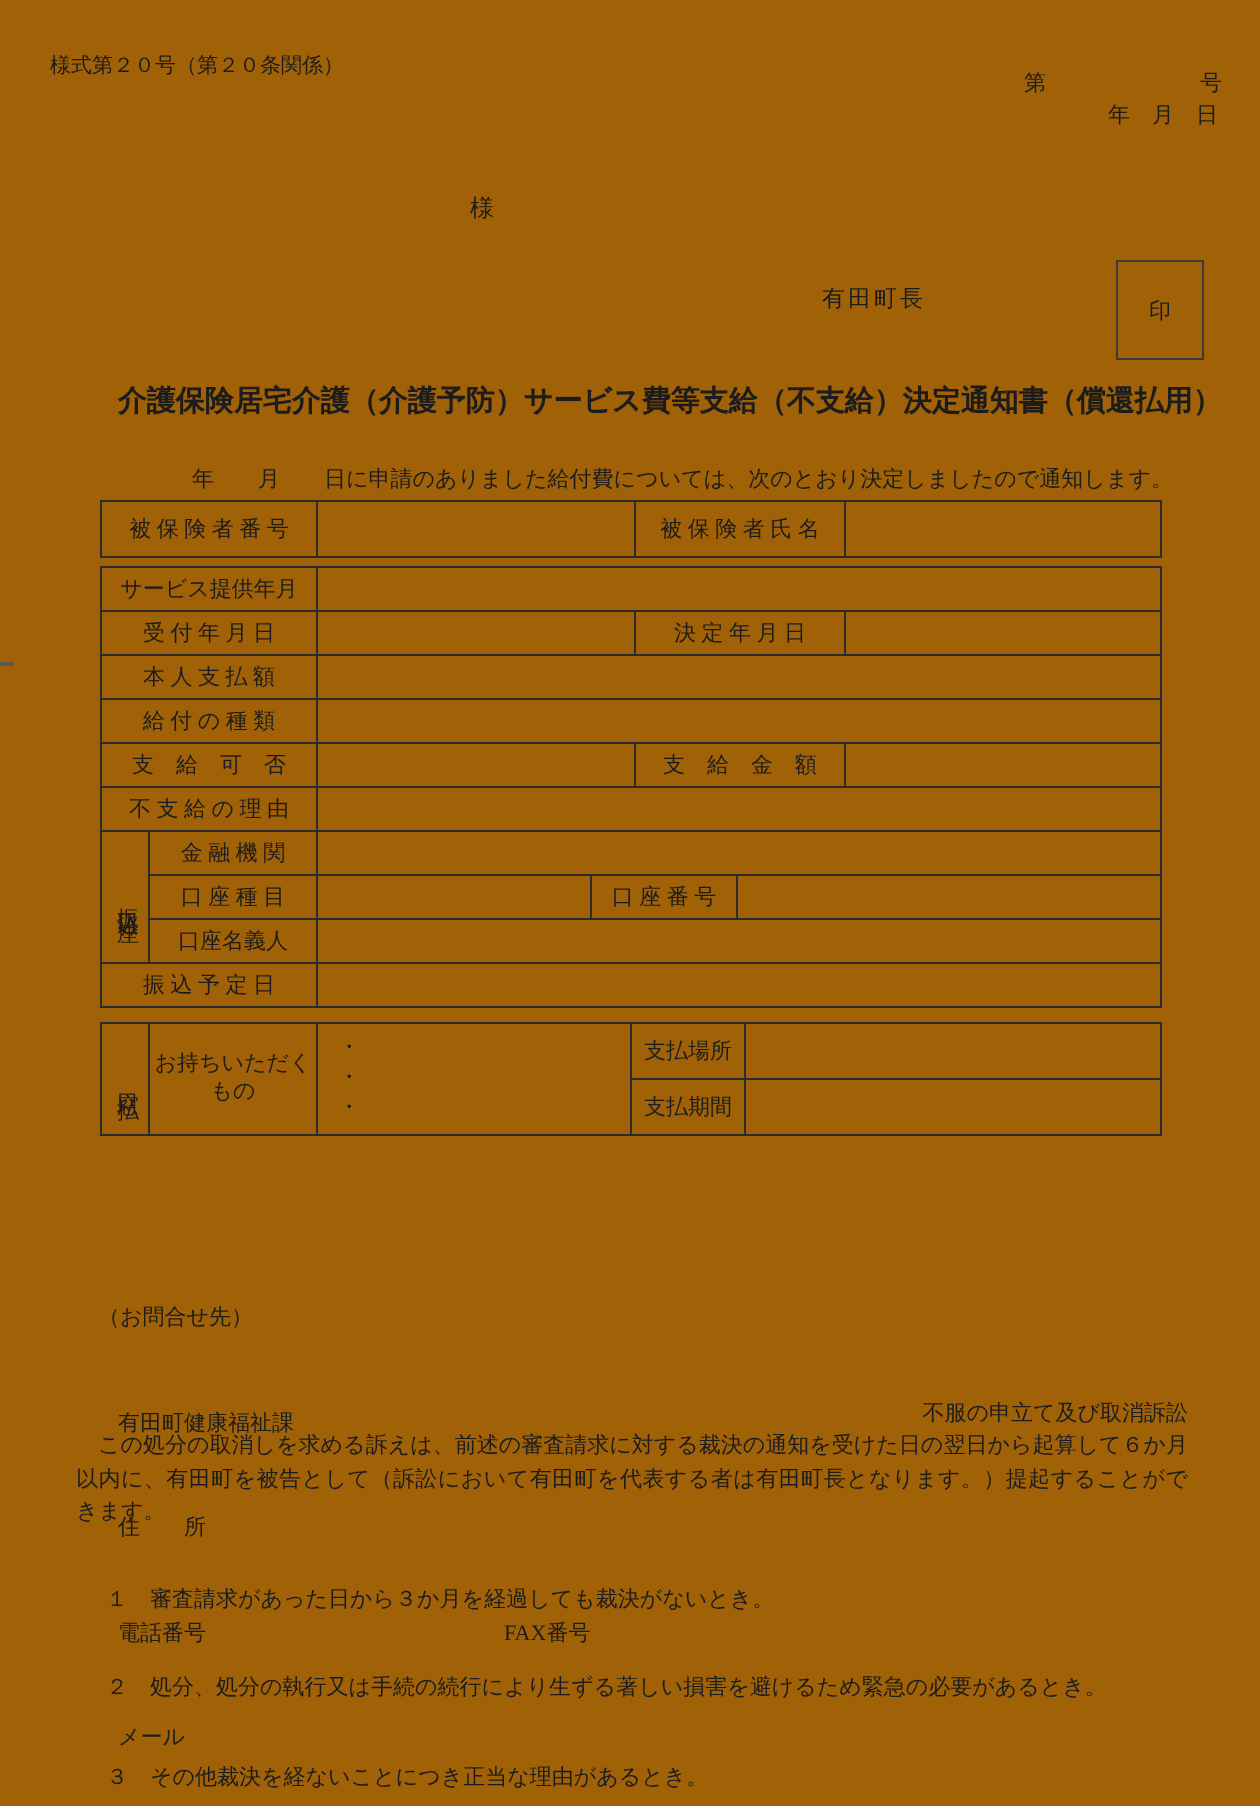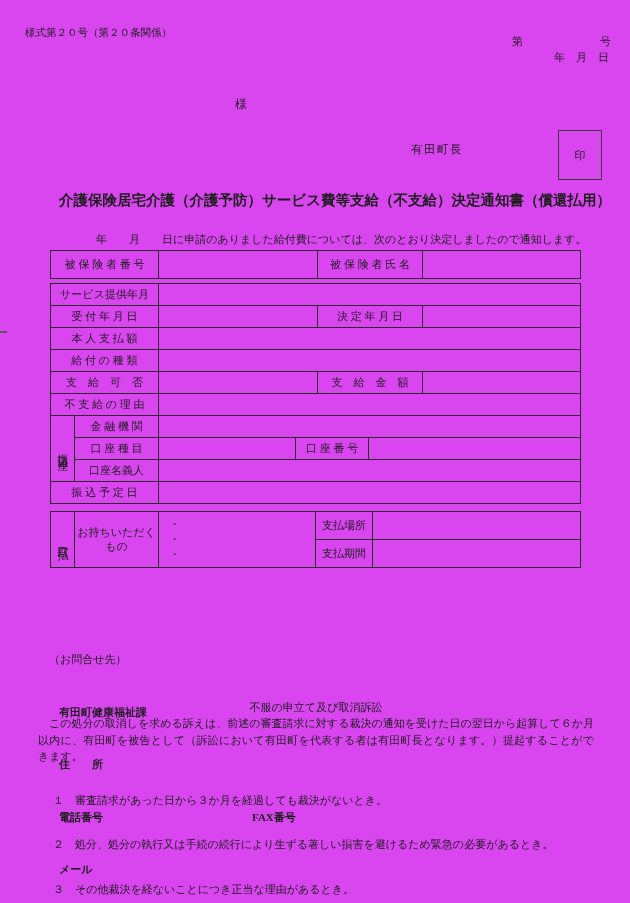--- a/index.html
+++ b/index.html
@@ -1,18 +1,18 @@
 <!DOCTYPE html>
 <html lang="ja"><head>
 <meta charset="utf-8">
 <style>
   html,body { margin:0; padding:0; background:#ffffff; }
   .page {
     position:relative; width:630px; height:903px;
-    background:#d946ef; overflow:hidden;
+    background:#a16207; overflow:hidden;
     font-family:"Liberation Serif","DejaVu Serif",serif;
     color:#1c1c1c;
   }
   .abs { position:absolute; white-space:pre; }
   .form-no   { left:25px;  top:26px;  font-size:10.5px; }
   .doc-no    { right:19px; top:34px;  font-size:11px; text-align:right; }
   .doc-date  { right:21px; top:50px;  font-size:11px; text-align:right; }
   .addressee { left:235px; top:96px;  font-size:12px; }
   .mayor     { left:411px; top:142px; font-size:11.5px; letter-spacing:1.5px; }
   .seal-box  { left:558px; top:130px; width:42px; height:48px;
@@ -33,26 +33,26 @@
   .t2 tr { height:22px; }
   .t3 tr { height:28px; }
   td.lbl   { text-align:center; }
   td.val   { background:transparent; }
   .vtext { writing-mode:vertical-rl; letter-spacing:2px; margin:0 auto; line-height:1; font-size:11px; }
   td.bullets-cell { text-align:left; padding-left:10px; }
   .bullet-line { font-size:11px; line-height:15px; }
   .wrap2 { line-height:13.5px; font-size:11px; }
 
   .contact { left:49px; top:616px; font-size:11px; line-height:17.5px; }
-  .contact .ind { padding-left:10px; position:relative; white-space:pre;font-weight:bold; }
+  .contact .ind { padding-left:10px; position:relative; white-space:pre; }
   .contact .fax { position:absolute; left:203px; top:0; }
 
   .appeal { left:38px; top:699px; width:556px; font-size:11px; line-height:16.3px; }
   .appeal p { margin:0; text-align:justify; }
-  .appeal .heading { text-align:center; }
+  .appeal .heading { text-align:right; }
   .appeal .item { padding-left:15px; white-space:pre;margin-top:28px; }
 </style>
 </head>
 <body>
 
 <div class="page">
 
   <div class="abs form-no">様式第２０号（第２０条関係）</div>
   <div class="abs doc-no">第　　　　　　　号</div>
   <div class="abs doc-date">年　月　日</div>

